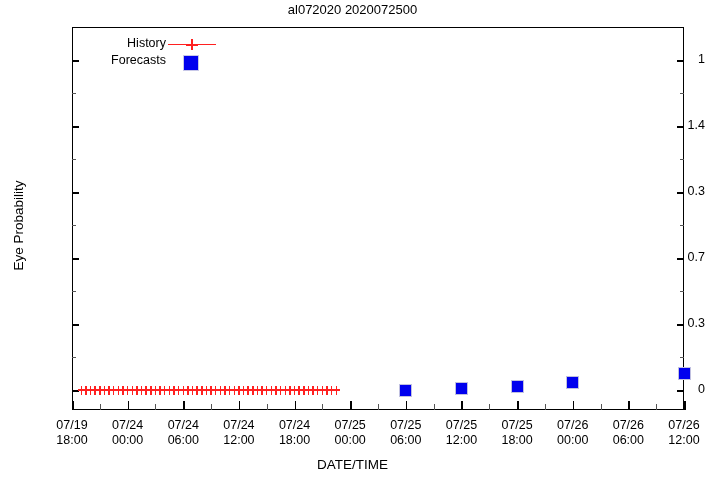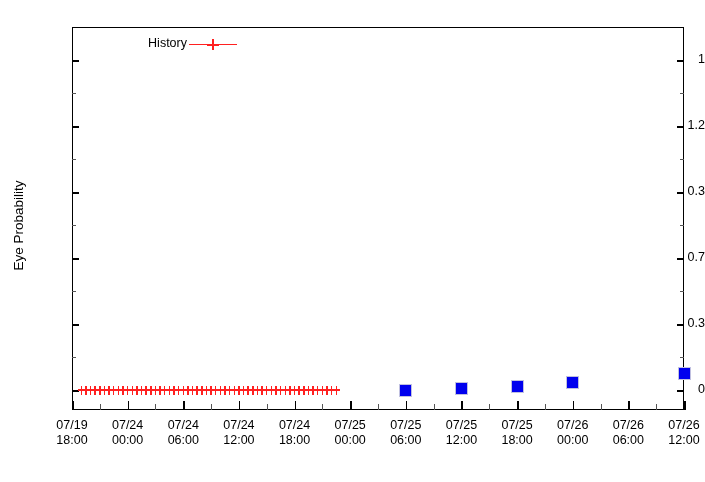--- a/index.html
+++ b/index.html
@@ -53,21 +53,21 @@
     position:absolute;left:0;top:457px;width:705px;
     text-align:center;font-size:13.5px;
   }
   .yaxis-title{
     position:absolute;left:-72px;top:218px;width:180px;
     text-align:center;font-size:13.5px;
     transform:rotate(-90deg);
     transform-origin:center center;
   }
   .legend{
-    position:absolute;left:107px;top:36px;
+    position:absolute;left:86px;top:36px;
     width:130px;height:36px;
   }
   .legend-row{
     position:absolute;width:130px;height:17px;
     font-size:12.5px;
   }
   .legend-text{
     position:absolute;right:50px;top:0;
     text-align:right;white-space:nowrap;
   }
@@ -100,37 +100,38 @@
     position:absolute;width:13px;height:13px;
     background:#0000ee;border:1px solid #c0c0e0;
     box-sizing:border-box;
   }
 </style>
 </head>
 <body>
 
 <div id="chart-root">
 
+  <div class="title">al072020 2020072500</div>
 
   <div class="plot-frame"></div>
 
   <div id="y-axis">
       <div class="ytick-label" style="top: 390.19px;">0</div>
       <div class="ytick-mark " style="top: 390.19px;"></div>
       <div class="ytick-mark right" style="top: 390.19px;"></div>
       <div class="ytick-label" style="top: 324.155px;">0.3</div>
       <div class="ytick-mark " style="top: 324.155px;"></div>
       <div class="ytick-mark right" style="top: 324.155px;"></div>
       <div class="ytick-label" style="top: 258.121px;">0.7</div>
       <div class="ytick-mark " style="top: 258.121px;"></div>
       <div class="ytick-mark right" style="top: 258.121px;"></div>
       <div class="ytick-label" style="top: 192.086px;">0.3</div>
       <div class="ytick-mark " style="top: 192.086px;"></div>
       <div class="ytick-mark right" style="top: 192.086px;"></div>
-      <div class="ytick-label" style="top: 126.052px;">1.2</div>
+      <div class="ytick-label" style="top: 126.052px;">1.4</div>
       <div class="ytick-mark " style="top: 126.052px;"></div>
       <div class="ytick-mark right" style="top: 126.052px;"></div>
       <div class="ytick-label" style="top: 60.0172px;">1</div>
       <div class="ytick-mark " style="top: 60.0172px;"></div>
       <div class="ytick-mark right" style="top: 60.0172px;"></div>
       <div class="minor-ytick " style="top: 357.172px;"></div>
       <div class="minor-ytick right" style="top: 357.172px;"></div>
       <div class="minor-ytick " style="top: 291.138px;"></div>
       <div class="minor-ytick right" style="top: 291.138px;"></div>
       <div class="minor-ytick " style="top: 225.103px;"></div>
@@ -208,20 +209,21 @@
       </div>
       <div class="minor-xtick" style="left: 656.182px;"></div>
       <div class="xtick-mark" style="left: 684px;"></div>
       <div class="xtick-label" style="left: 684px;">
         <span>07/26</span>
         <span>12:00</span>
       </div>
     </div>
 
   <div class="yaxis-title">Eye Probability</div>
+  <div class="xaxis-title">DATE/TIME</div>
 
   <div id="series-layer">
       <div class="hist-line" style="left: 81.2727px; width: 255px; top: 389.49px;"></div>
       <div class="hist-plus" style="left: 78.0727px; top: 385.69px; width: 6.5px; height: 9px;">
         <i class="v"></i>
         <i class="h"></i>
       </div>
       <div class="hist-plus" style="left: 82.7091px; top: 385.69px; width: 6.5px; height: 9px;">
         <i class="v"></i>
         <i class="h"></i>
@@ -449,15 +451,19 @@
       <div class="fc-square" style="left: 677.5px; top: 367.181px;"></div>
     </div>
 
   <div class="legend">
     <div class="legend-row" style="top:0;">
       <span class="legend-text">History</span>
       <span class="legend-hist-line"></span>
       <span class="legend-hist-plus-v"></span>
       <span class="legend-hist-plus-h"></span>
     </div>
+    <div class="legend-row" style="top:17px;">
+      <span class="legend-text">Forecasts</span>
+      <span class="legend-fc-square"></span>
+    </div>
   </div>
 
 </div>
 
 </body></html>

